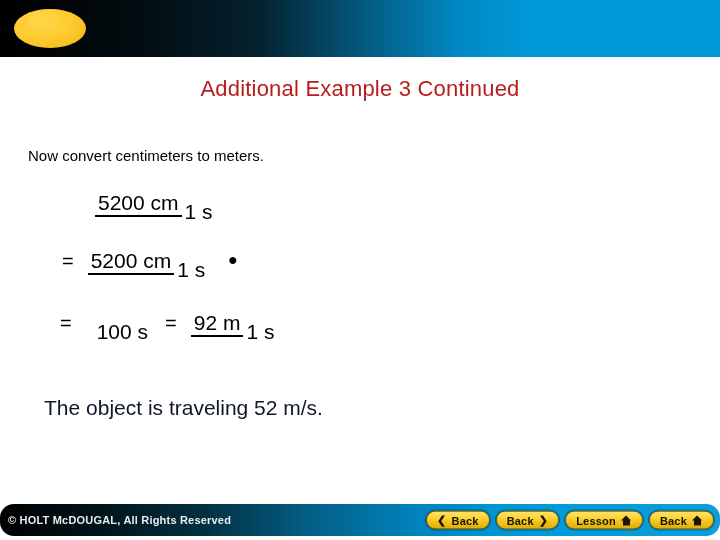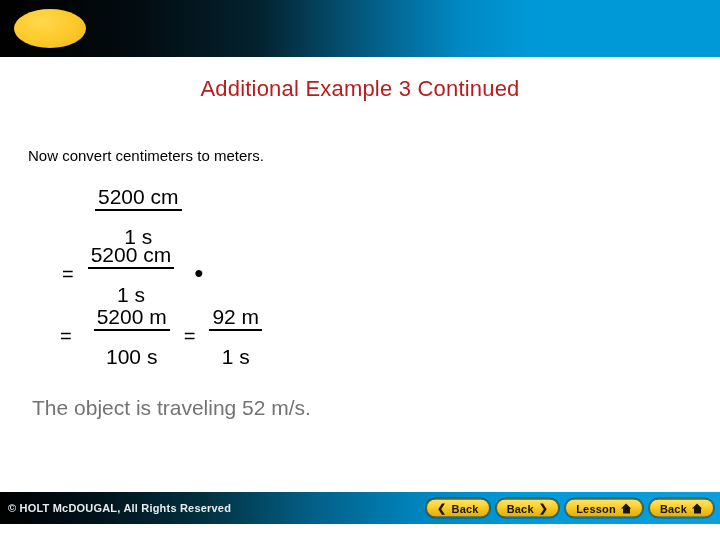--- a/index.html
+++ b/index.html
@@ -64,24 +64,24 @@
     position: absolute;
     left: 28px;
     top: 147px;
     font-size: 15px;
     color: #000000;
     white-space: nowrap;
   }
 
   .conclusion-line {
     position: absolute;
-    left: 32px;
+    left: 44px;
     top: 396px;
     font-size: 21px;
-    color: #737373;
+    color: #0f172a;
     white-space: nowrap;
   }
 
   
   .work-area {
     position: absolute;
     left: 0;
     top: 186px;
     width: 720px;
     height: 192px;
@@ -111,21 +111,21 @@
     line-height: 1;
     padding: 0 2px 4px 2px;
   }
 
   .gap-sm { width: 14px; }
   .gap-md { width: 18px; }
   .gap-lg { width: 22px; }
 
   .fraction {
     display: inline-flex;
-    flex-direction: column;
+    flex-direction: row;
     align-items: center;
     line-height: 1.02;
     justify-content: flex-end;
   }
 
   .frac-num,
   .frac-den {
     font-size: 21px;
     color: #000000;
     padding: 0 3px;
@@ -138,31 +138,32 @@
   }
 
   .frac-den {
     padding-top: 15px;
   }
 
   
   .footer-bar {
     position: absolute;
     left: 0;
-    bottom: 16px;
+    bottom: 4px;
     width: 720px;
     height: 32px;
     background: linear-gradient(to right,
         #000000 0%,
         #01141c 14%,
         #02303f 28%,
         #036189 44%,
         #0084bd 58%,
         #0099d8 72%,
         #0d9fda 100%);
+    border-radius: 14px;
   }
 
   .footer-copy {
     position: absolute;
     left: 8px;
     top: 50%;
     transform: translateY(-50%);
     font-size: 11px;
     font-weight: bold;
     color: #e8edf0;
@@ -259,21 +260,20 @@
       </div>
       <span class="gap-md"></span>
       <span class="op-dot">•</span>
       <span class="gap-md"></span>
     </div>
 
     <div class="math-row row-3">
       <span class="eq-sign">=</span>
       <span class="gap-lg"></span>
       <div class="fraction">
-        <span class="frac-num">5200 m</span>
         <span class="frac-den">100 s</span>
       </div>
       <span class="gap-sm"></span>
       <span class="eq-sign">=</span>
       <span class="gap-sm"></span>
       <div class="fraction">
         <span class="frac-num">92 m</span>
         <span class="frac-den">1 s</span>
       </div>
     </div>

